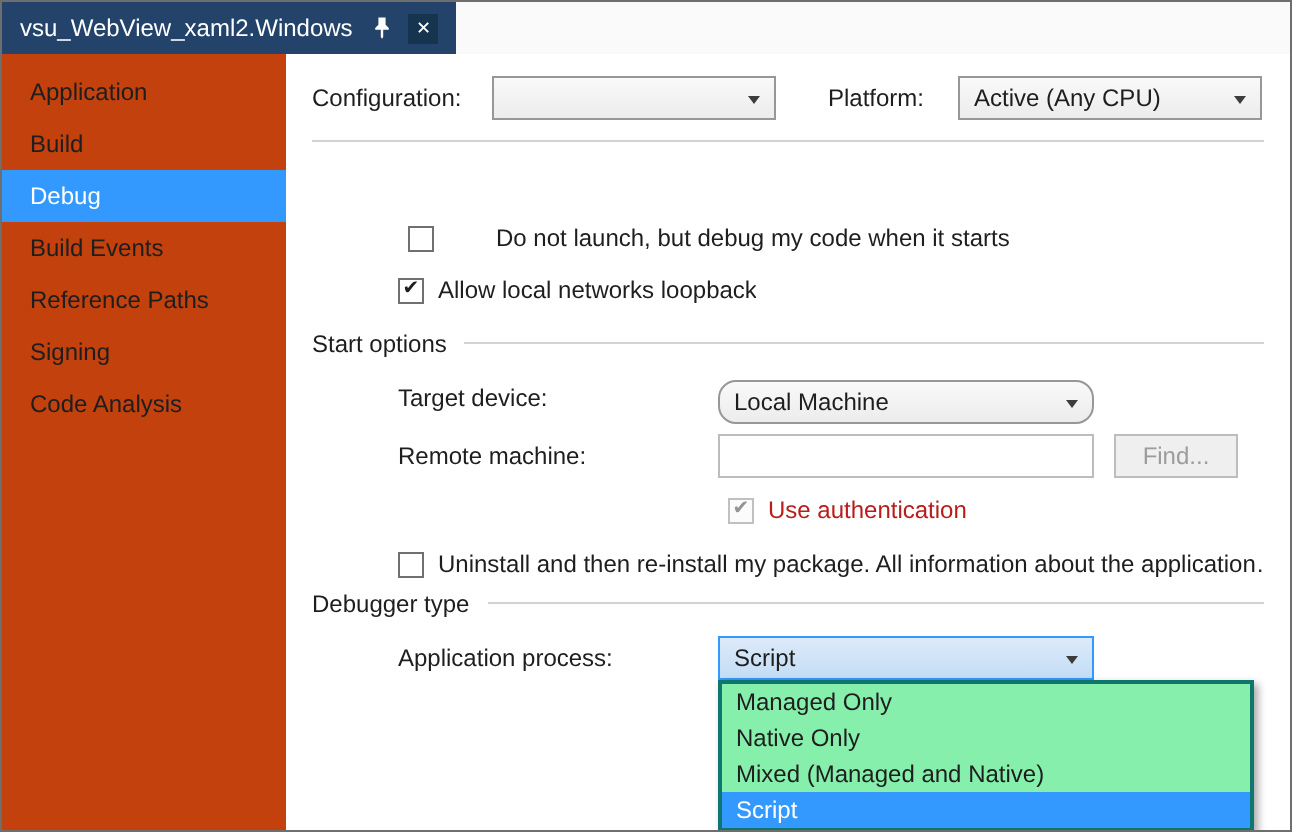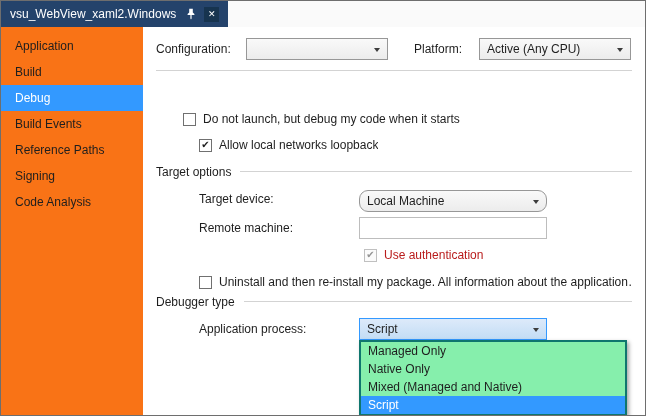--- a/index.html
+++ b/index.html
@@ -16,21 +16,21 @@
     background:#24436b; color:#ffffff; cursor:default;
   }
   .tab-title { margin-right:10px; white-space:nowrap; }
   .pin { display:flex; align-items:center; margin-right:8px; }
   .pin svg { display:block; }
   .close {
     width:15px; height:15px; display:flex; align-items:center; justify-content:center;
     background:#17344f; color:#ffffff; font-size:9px; line-height:1; cursor:default;
   }
   
-  .sidebar { position:absolute; left:0; top:26px; width:142px; bottom:0; padding-top:6px; background:#f97316; }
+  .sidebar { position:absolute; left:0; top:26px; width:142px; bottom:0; padding-top:6px; background:#c2410c; }
   .side-item { height:26px; line-height:26px; padding-left:14px; white-space:nowrap; cursor:default; }
   .side-item.selected { background:#3399ff; color:#ffffff; position:relative; }
   .side-item.selected::after {
     content:""; position:absolute; left:100%; top:0;
     border-top:13px solid transparent; border-bottom:13px solid transparent;
     border-left:9px solid #3399ff;
   }
   
   .main { position:absolute; left:142px; top:26px; right:0; bottom:0; background:#ffffff; }
   .flabel { position:absolute; height:22px; line-height:22px; white-space:nowrap; }
@@ -108,43 +108,44 @@
     </div>
     <div class="flabel" style="left:271px; top:11px;">Platform:</div>
     <div class="combo" style="left:336px; top:11px; width:152px;">
       <span class="ctext">Active (Any CPU)</span>
       <span class="chev"></span>
     </div>
 
     <div class="divider" style="top:43px;"></div>
 
 
-    <div class="checkrow" style="left:40px; top:84px; right:13px;">
+    <div class="checkrow" style="left:61px; top:84px; right:13px;gap:24px;">
       <span class="cbox"></span>
       <span class="clabel">Do not launch, but debug my code when it starts</span>
     </div>
 
     <div class="checkrow" style="left:56px; top:110px; right:13px;">
       <span class="cbox">✔</span>
       <span class="clabel">Allow local networks loopback</span>
     </div>
 
     <div class="sect" style="top:137px;">
-      <span class="stext">Target options</span>
+      <span class="stext">Start options</span>
       <span class="sline"></span>
     </div>
 
     <div class="flabel" style="left:56px; top:161px;">Target device:</div>
     <div class="combo" style="left:216px; top:163px; width:188px;border-radius:9px;">
       <span class="ctext">Local Machine</span>
       <span class="chev"></span>
     </div>
 
     <div class="flabel" style="left:56px; top:190px;">Remote machine:</div>
     <div class="textbox" style="left:216px; top:190px; width:188px;"></div>
+    <div class="btn disabled" style="left:414px; top:190px; width:62px;">Find...</div>
 
     <div class="checkrow disabled" style="left:221px; top:220px; right:13px;">
       <span class="cbox">✔</span>
       <span class="clabel">Use authentication</span>
     </div>
 
     <div class="checkrow" style="left:56px; top:247px; right:13px;">
       <span class="cbox"></span>
       <span class="clabel">Uninstall and then re-install my package. All information about the application…</span>
     </div>

